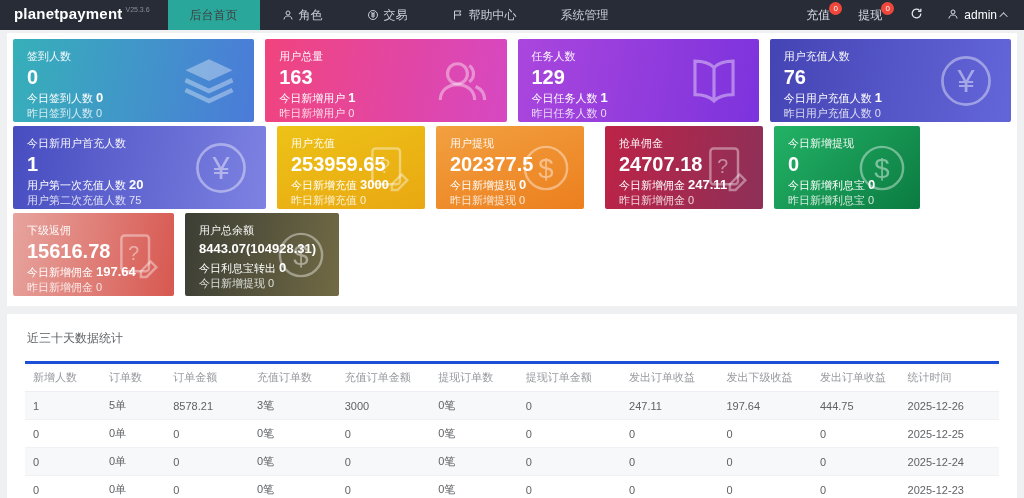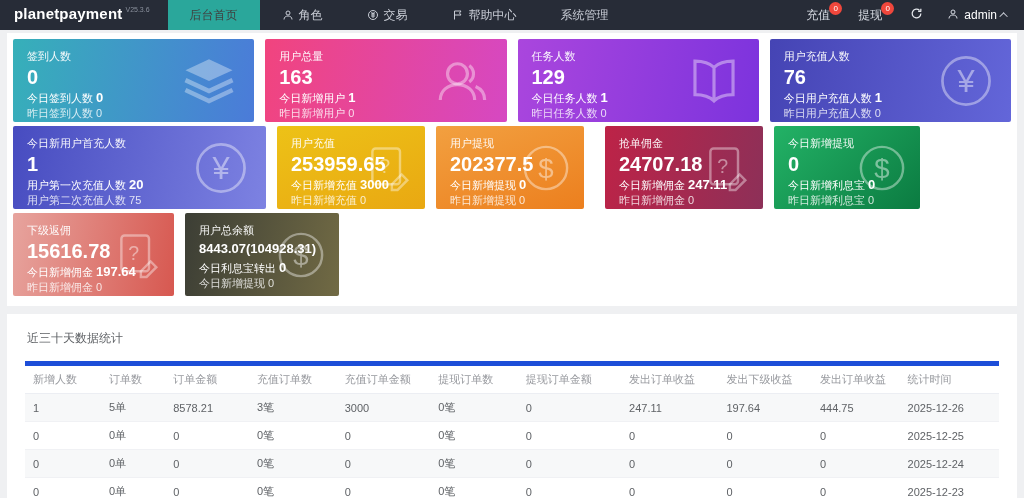--- a/index.html
+++ b/index.html
@@ -50,21 +50,21 @@
   .g6 { background:linear-gradient(160deg,#edc217,#e9a812); }
   .g7 { background:linear-gradient(160deg,#f2a040,#ec7f1e); }
   .g8 { background:linear-gradient(100deg,#bd2347,#8d3058); }
   .g9 { background:linear-gradient(135deg,#23b266,#0b7b41); }
   .g10{ background:linear-gradient(100deg,#e7a49e,#d75850); }
   .g11{ background:linear-gradient(100deg,#3c3e35,#716a44); }
 
   
   .table-title { font-size:12px; color:#5f6266; padding:4px 0 14px 2px; }
   table { width:100%; border-collapse:collapse; table-layout:fixed; font-size:11px; }
-  th { color:#97999e; font-weight:normal; text-align:left; padding:6px 8px; border-top:5px solid #1d4ed8; border-bottom:1px solid #eceef3; }
+  th { color:#97999e; font-weight:normal; text-align:left; padding:6px 8px; border-top:3px solid #1d4ed8; border-bottom:1px solid #eceef3; }
   td { color:#5f6266; text-align:left; padding:6px 8px; border-bottom:1px solid #f0f1f4; }
   
   tbody tr:nth-child(odd) { background:#f7f8f9; }
 </style>
 </head>
 <body>
 
 <header class="navbar">
   <div class="logo">
     <span class="logo-text">planetpayment</span>

